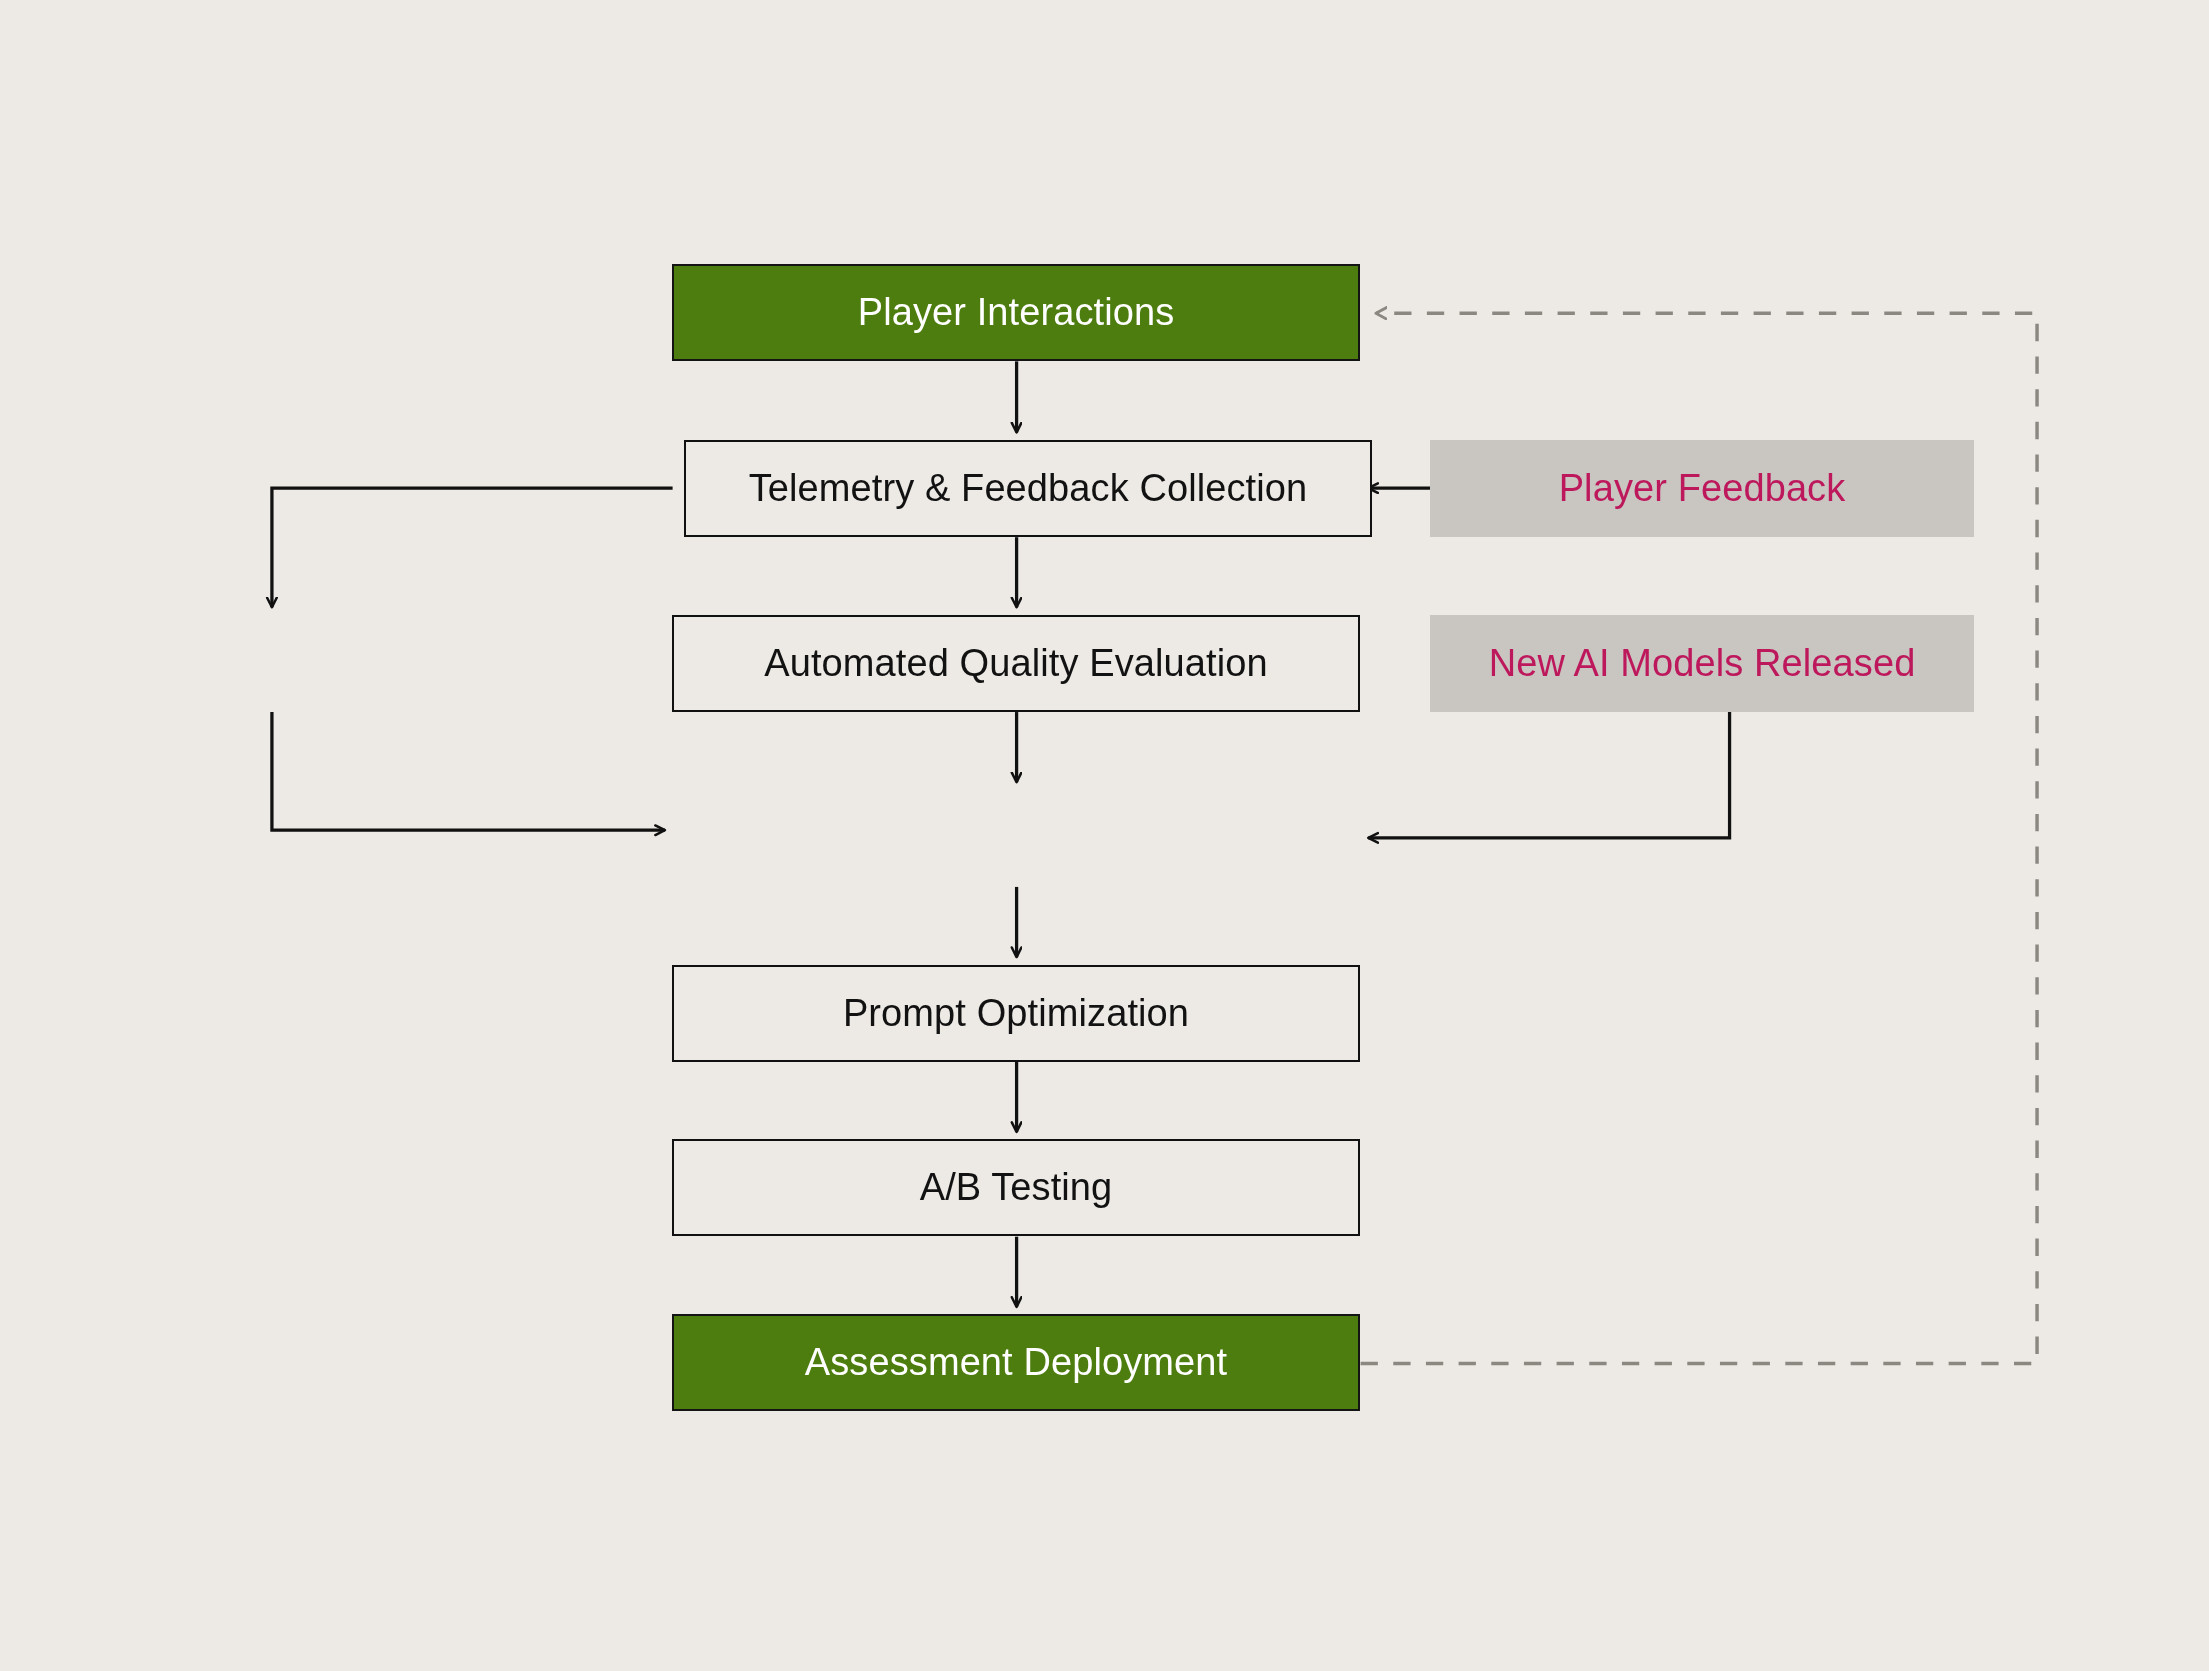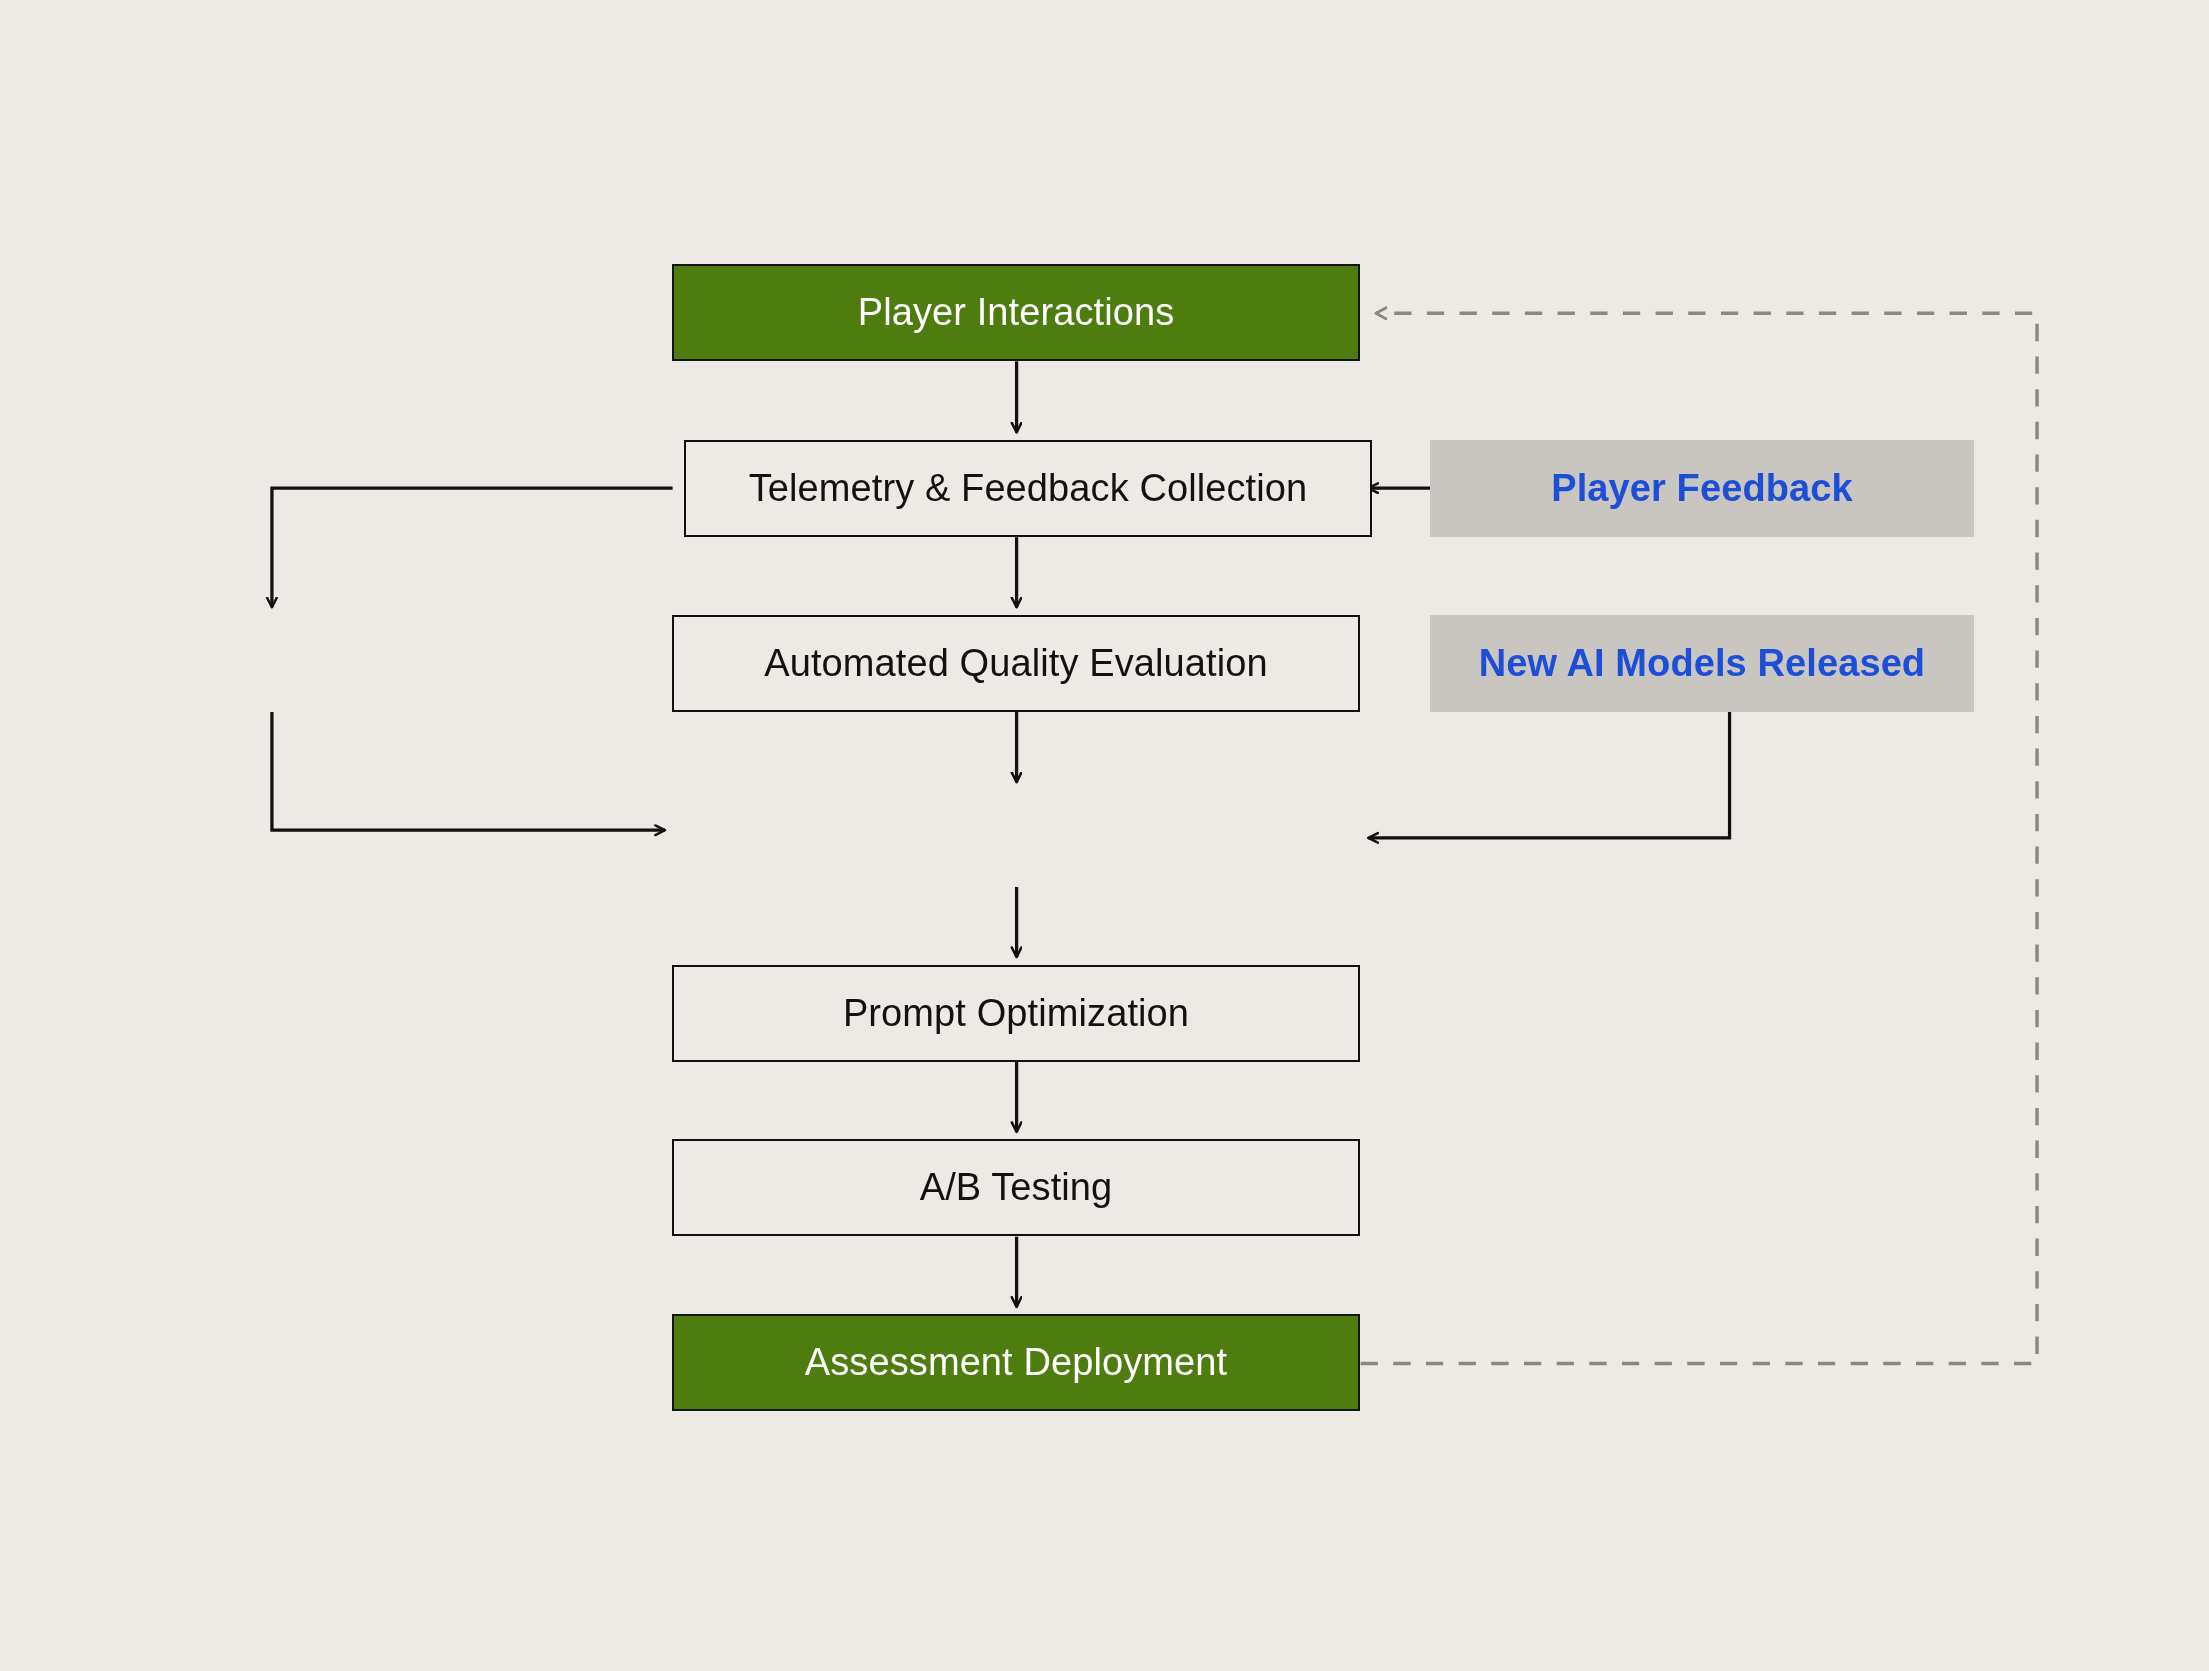--- a/index.html
+++ b/index.html
@@ -43,22 +43,21 @@
     color: #121212;
   }
   .node.dark {
     background: #4d7c0f;
     border: 2.9px solid #141414;
     color: #ffffff;
   }
   .node.muted {
     background: #c9c5c0;
     border: none;
-    color: #1d4ed8;
-    font-weight: bold;
+    color: #be185d;
   }
 </style>
 </head>
 <body>
 
 <div id="stage">
 
   <svg id="edges" viewBox="0 0 2300 1740" xmlns="http://www.w3.org/2000/svg">
     <defs>
       <marker id="ah" markerWidth="14" markerHeight="14" refX="11" refY="6" orient="auto" markerUnits="userSpaceOnUse">

